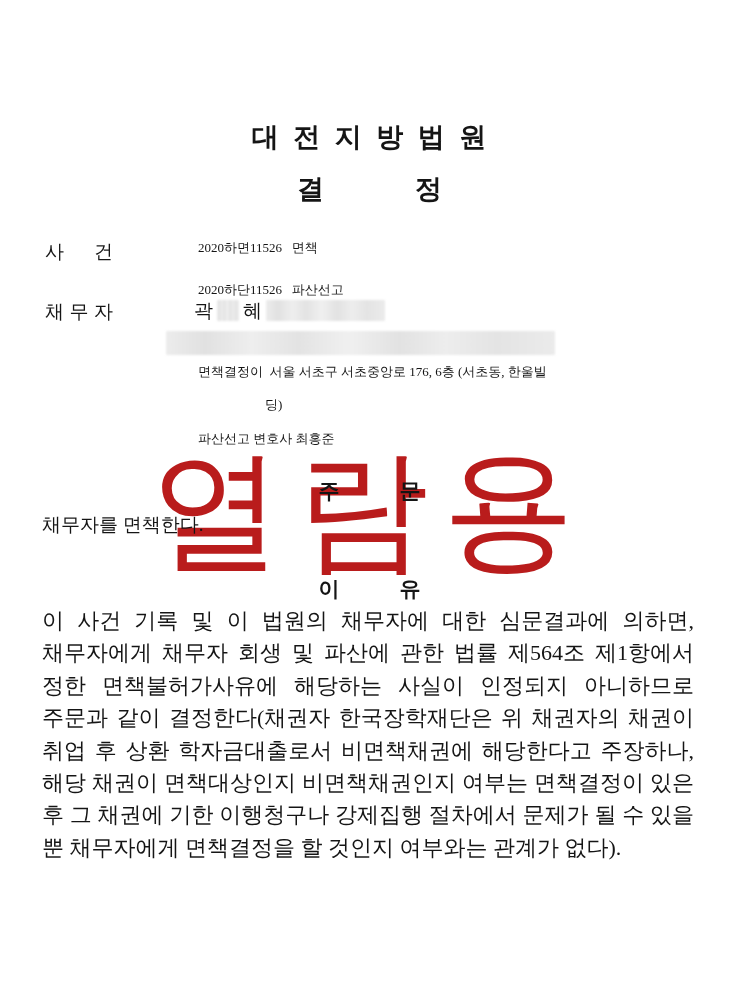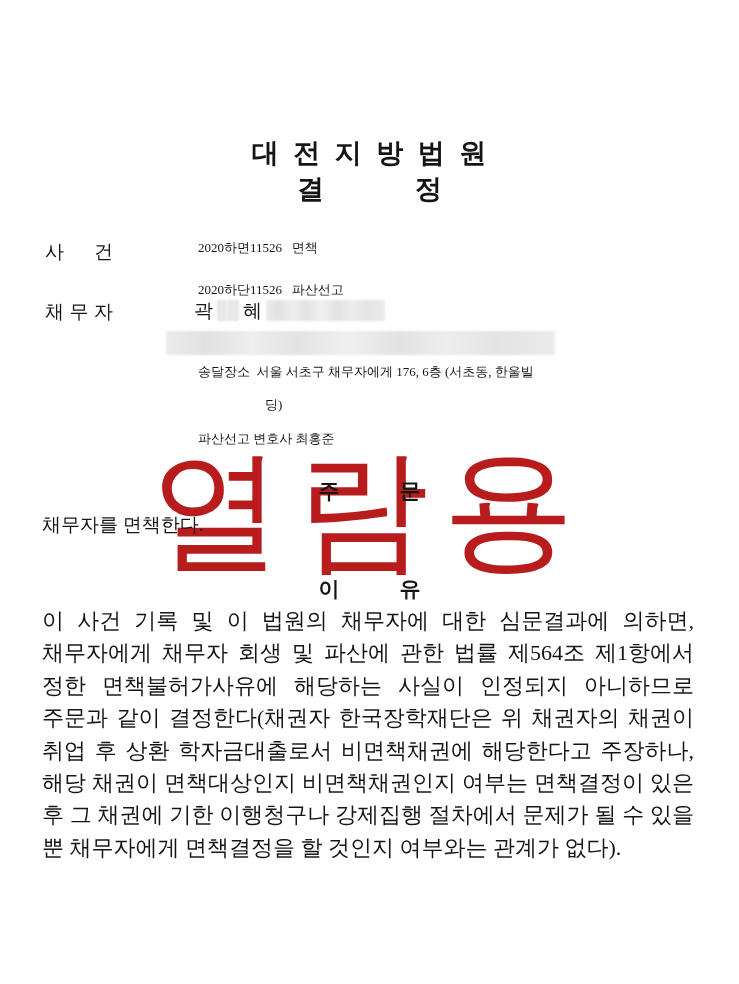--- a/index.html
+++ b/index.html
@@ -22,21 +22,21 @@
     letter-spacing:14px;
     font-family:"Liberation Serif", serif;
     color:#b91c1c;
     white-space:nowrap;
     user-select:none;
     z-index:0;
   }
   .content{position:relative;z-index:1;}
   
   .court-title{
-    top:140px;left:0;right:0;
+    top:124px;left:0;right:0;
     text-align:center;
     font-family:"Liberation Sans", sans-serif;
     font-weight:bold;
     font-size:27px;line-height:1;
     word-spacing:5px;letter-spacing:1px;
   }
   .spread{
     position:absolute;
     left:50%;transform:translateX(-50%);
     display:flex;justify-content:space-between;
@@ -109,21 +109,21 @@
       </div>
     <div class="name-line">
       <span>곽</span>
       <span class="redact redact-name-small"></span>
       <span>혜</span>
       <span class="redact redact-name-long"></span>
     </div>
 
     <div class="redact redact-bar"></div>
 
-    <div class="abs value" style="top:365px;">송달장소  서울 서초구 채무자에게 176, 6층 (서초동, 한울빌</div>
+    <div class="abs value" style="top:365px;">면책결정이  서울 서초구 서초중앙로 176, 6층 (서초동, 한울빌</div>
     <div class="abs value" style="top:398px;left:265px;">딩)</div>
 
     <div class="abs value" style="top:432px;">파산선고 변호사 최홍준</div>
 
     <div class="spread sec-heading" style="top:480px;">
       <span>주</span>
       <span>문</span>
     </div>
     <div class="abs order-text">채무자를 면책한다.</div>
 

